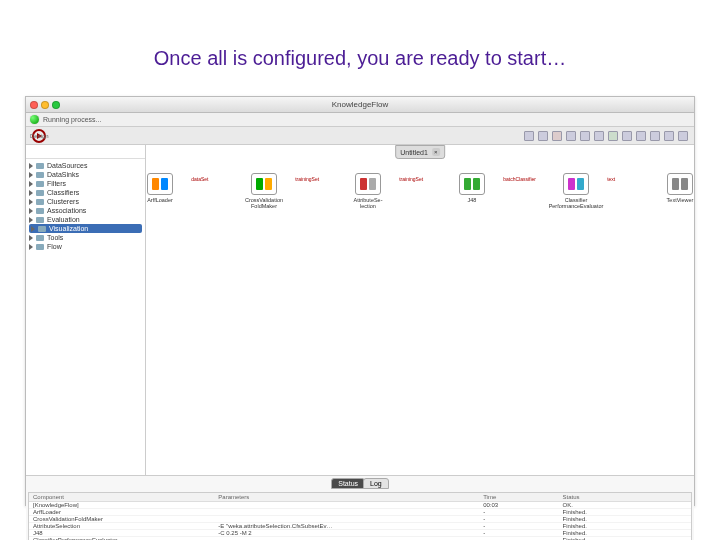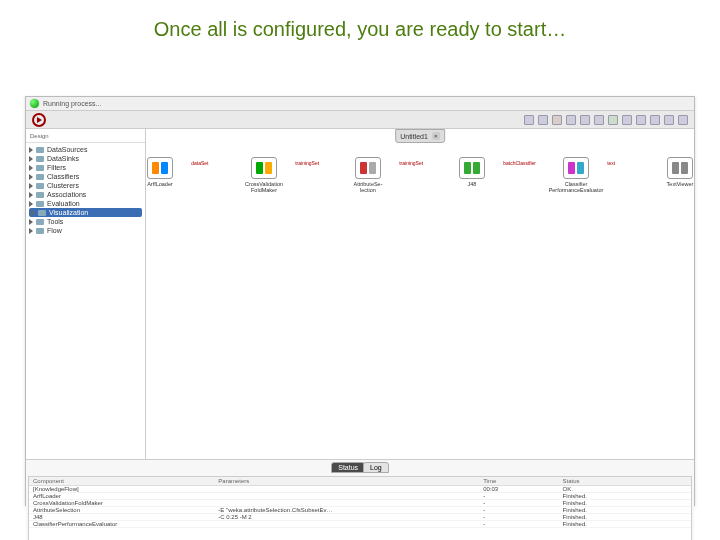--- a/index.html
+++ b/index.html
@@ -1,17 +1,17 @@
 <!DOCTYPE html>
 <html><head>
 <meta charset="utf-8">
 <style>
   * { box-sizing: border-box; margin: 0; padding: 0; font-family: Arial, sans-serif; }
   body { background: #fff; width: 720px; height: 540px; position: relative; overflow: hidden; }
-  .caption { text-align: center; font-size: 20px; padding: 18px 6px 12px; color: #4d7c0f; }
+  .caption { text-align: center; font-size: 20px; padding: 18px 6px 12px; color: #4c1d95; margin-top: 29px; }
   .app { position: absolute; left: 25px; top: 96px; width: 670px; height: 410px; border: 1px solid #bbb; background: #ececec; box-shadow: 0 1px 3px rgba(0,0,0,.15); }
   .titlebar { height: 16px; background: linear-gradient(#f6f6f6,#dcdcdc); border-bottom: 1px solid #bbb; display: flex; align-items: center; padding: 0 4px; position: relative; }
   .traffic { display: flex; gap: 3px; }
   .dot { width: 8px; height: 8px; border-radius: 50%; border: 1px solid rgba(0,0,0,.2); }
   .dot.r { background: #ff5f56; } .dot.y { background: #ffbd2e; } .dot.g { background: #27c93f; }
   .wtitle { position: absolute; left: 50%; transform: translateX(-50%); font-size: 8px; color: #444; }
   .processbar { height: 14px; background: #f0f0f0; border-bottom: 1px solid #ccc; display: flex; align-items: center; padding: 0 4px; font-size: 7px; color: #555; gap: 4px; }
   .greendot { width: 9px; height: 9px; background: radial-gradient(circle at 30% 30%, #7f7, #090); border-radius: 50%; box-shadow: 0 0 1px rgba(0,0,0,.4); }
   .topstrip { height: 18px; background: #eaeaea; border-bottom: 1px solid #ccc; display: flex; justify-content: space-between; align-items: center; padding: 0 6px; }
   .play { width: 14px; height: 14px; border: 2px solid #900; border-radius: 50%; display: flex; align-items: center; justify-content: center; position: relative; }
@@ -47,20 +47,28 @@
   .logtable th { text-align: left; font-weight: normal; color: #666; background: #f2f2f2; border-bottom: 1px solid #ddd; padding: 1px 4px; }
   .logtable td { padding: 0 4px; border-bottom: 1px solid #f3f3f3; white-space: nowrap; overflow: hidden; }
   .designlabel { position: absolute; left: 4px; top: 36px; font-size: 6px; color: #666; }
 </style>
 </head>
 <body>
 
 <div class="caption">Once all is configured, you are ready to start…</div>
 
 <div class="app">
+  <div class="titlebar">
+    <div class="traffic">
+      <div class="dot r"></div>
+      <div class="dot y"></div>
+      <div class="dot g"></div>
+    </div>
+    <div class="wtitle">KnowledgeFlow</div>
+  </div>
 
   <div class="processbar">
     <span class="greendot"></span>
     <span>Running process...</span>
   </div>
 
   <div class="topstrip">
     <div class="play"></div>
     <span class="designlabel">Design</span>
     <div class="toolbar-icons">

